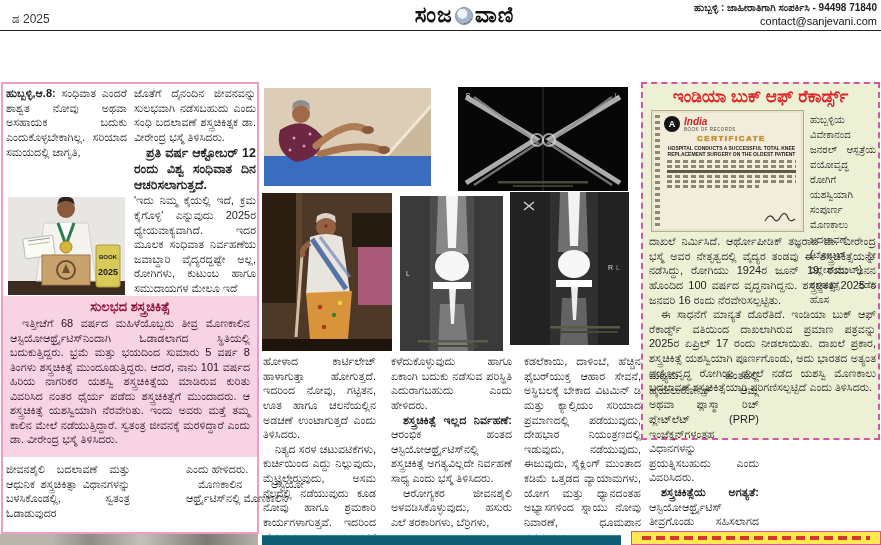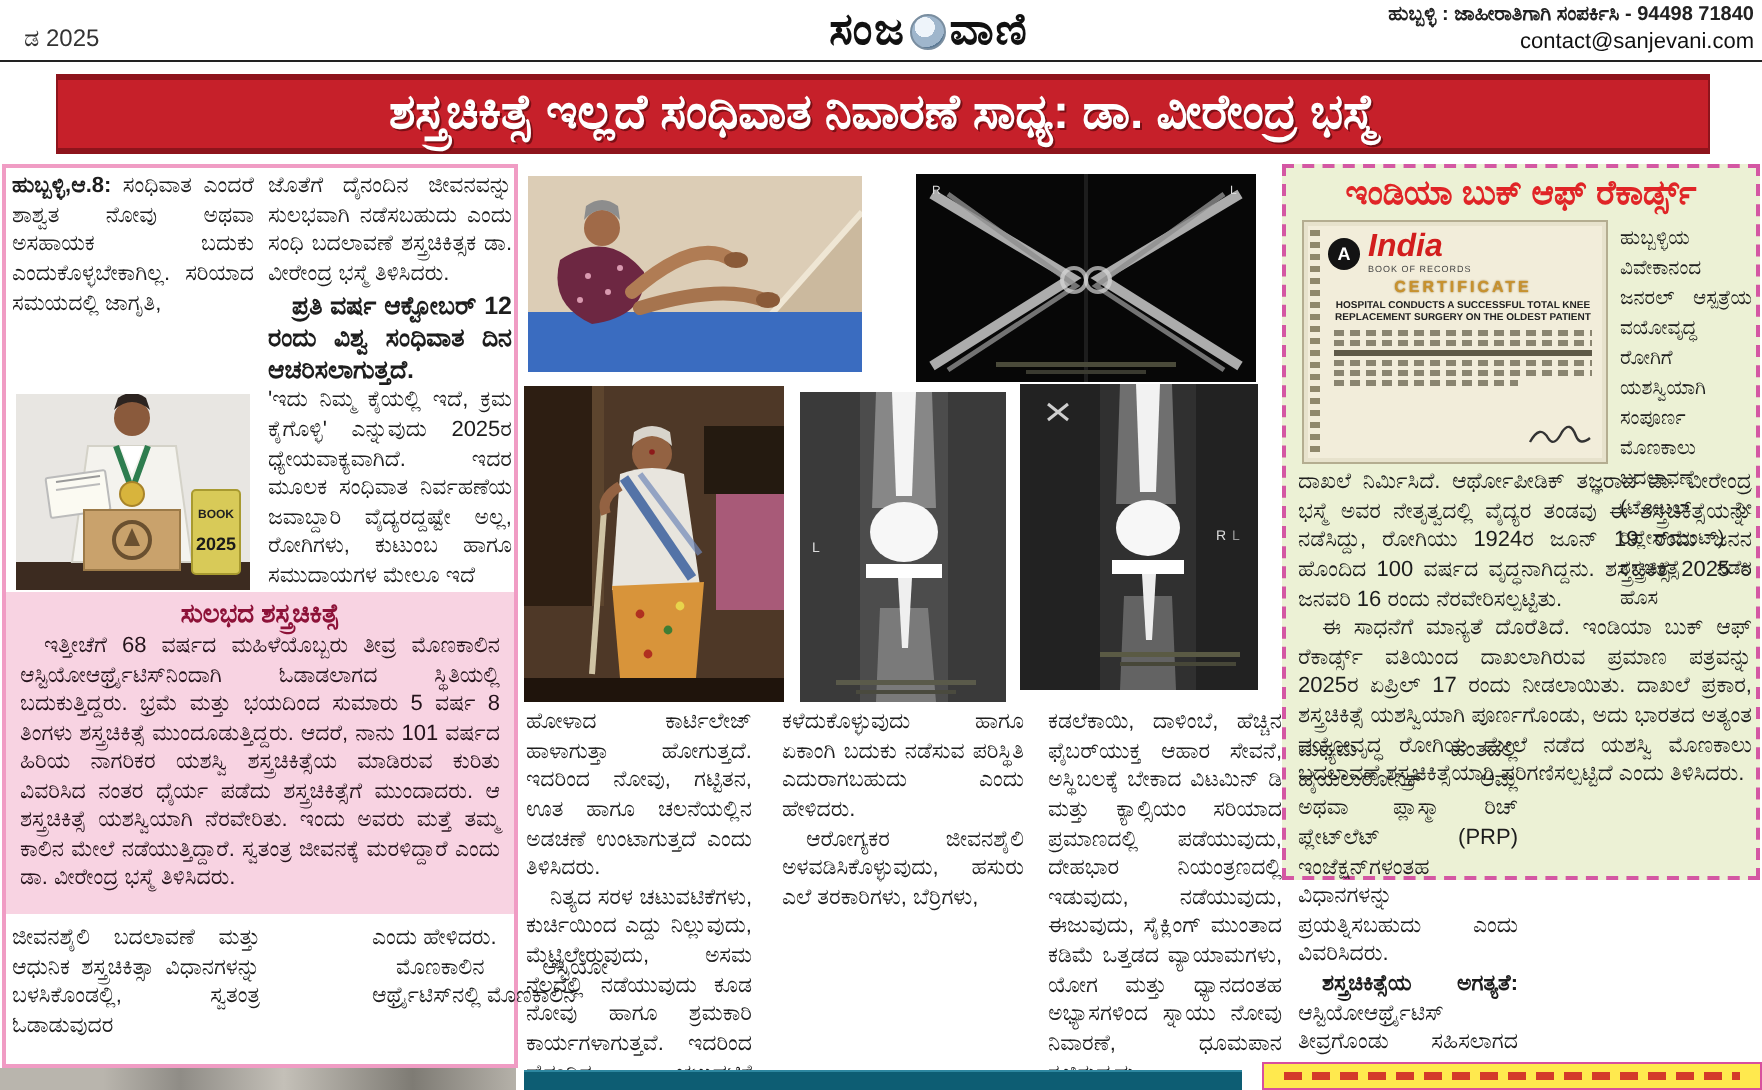--- a/index.html
+++ b/index.html
@@ -35,21 +35,21 @@
   .pinkbox .body p { text-indent:12px; }
 
   
   .records { position:absolute; left:641px; top:82px; width:239px; height:358px; background:#ecf1d5; border:2px dashed #d457a3; }
   .rec-title { position:absolute; left:0; right:0; top:3px; text-align:center; font-weight:bold; font-size:17px; color:#e02527; }
   .cert { position:absolute; left:8px; top:26px; width:153px; height:122px; background:#f2edda; border:1px solid #b4ad90; box-shadow:0 0 0 2px #e7e2cc inset; padding:3px 4px 3px 12px; overflow:hidden; }
   .cert .deco { position:absolute; left:3px; top:4px; bottom:4px; width:5px;
                 background:repeating-linear-gradient(180deg,#8f886c 0 3px, transparent 3px 6px); }
   .cert .logo-row { display:flex; align-items:center; gap:4px; margin-top:2px; }
   .cert .logo-circle { width:16px; height:16px; border-radius:50%; background:#131313; color:#fff; font-size:9px; font-weight:bold; display:flex; align-items:center; justify-content:center; }
-  .cert .brand { color:#d21d1d; font-weight:bold; font-size:16px; font-style:italic; line-height:1; }
+  .cert .brand { color:#d21d1d; font-weight:bold; font-size:10px; font-style:italic; line-height:1; }
   .cert .brand-sub { font-size:4.5px; color:#444; letter-spacing:.5px; }
   .cert .heading { text-align:center; font-size:8px; font-weight:bold; color:#c8922e; letter-spacing:1.5px; margin-top:2px; text-shadow:0 0 1px #8a6216; }
   .cert .cert-title { text-align:center; font-size:5px; font-weight:bold; color:#222; margin-top:2px; line-height:1.25; }
   .cert .bar { height:2.5px; margin:2.5px 3px 0 3px; background:repeating-linear-gradient(90deg,#8a8570 0 5px, transparent 5px 8px); }
   .cert .bar.dark { background:#5f5a48; }
   .cert .sig { position:absolute; right:6px; bottom:6px; width:34px; height:14px; }
 
   
   .ph { position:absolute; overflow:hidden; }
   .strip-gray { position:absolute; left:0; top:534px; width:258px; height:11px;
@@ -69,23 +69,20 @@
     <span class="mast-date">ಡ 2025</span>
     <div class="mast-logo">
       <span>ಸಂಜ</span><span class="mast-emblem"></span><span>ವಾಣಿ</span>
     </div>
     <div class="mast-contact">
       <div class="l1">ಹುಬ್ಬಳ್ಳಿ : ಜಾಹೀರಾತಿಗಾಗಿ ಸಂಪರ್ಕಿಸಿ - 94498 71840</div>
       <div class="l2">contact@sanjevani.com</div>
     </div>
   </div>
 
-  <div class="banner">
-    <span>ಶಸ್ತ್ರಚಿಕಿತ್ಸೆ ಇಲ್ಲದೆ ಸಂಧಿವಾತ ನಿವಾರಣೆ ಸಾಧ್ಯ: ಡಾ. ವೀರೇಂದ್ರ ಭಸ್ಮೆ</span>
-  </div>
 
   <div class="left-frame"></div>
 
   <div class="col" style="left:6px; top:86px; width:121px;">
     <p><span class="lead-bold">ಹುಬ್ಬಳ್ಳಿ,ಆ.8:</span> <span>ಸಂಧಿವಾತ ಎಂದರೆ ಶಾಶ್ವತ ನೋವು ಅಥವಾ ಅಸಹಾಯಕ ಬದುಕು ಎಂದುಕೊಳ್ಳಬೇಕಾಗಿಲ್ಲ. ಸರಿಯಾದ ಸಮಯದಲ್ಲಿ ಜಾಗೃತಿ,</span></p>
   </div>
 
   <div class="ph" style="left:8px; top:197px; width:117px; height:98px;">
     <svg width="117" height="98" viewBox="0 0 117 98">
       <rect width="117" height="98" fill="#e8e6e2"></rect>
@@ -226,20 +223,21 @@
     </svg>
   </div>
 
   <div class="col" style="left:263px; top:354px; width:113px;">
     <p>ಹೋಳಾದ ಕಾರ್ಟಿಲೇಜ್ ಹಾಳಾಗುತ್ತಾ ಹೋಗುತ್ತದೆ. ಇದರಿಂದ ನೋವು, ಗಟ್ಟಿತನ, ಊತ ಹಾಗೂ ಚಲನೆಯಲ್ಲಿನ ಅಡಚಣೆ ಉಂಟಾಗುತ್ತದೆ ಎಂದು ತಿಳಿಸಿದರು.</p>
     <p class="ind">ನಿತ್ಯದ ಸರಳ ಚಟುವಟಿಕೆಗಳು, ಕುರ್ಚಿಯಿಂದ ಎದ್ದು ನಿಲ್ಲುವುದು, ಮೆಟ್ಟಿಲೇರುವುದು, ಅಸಮ ನೆಲದಲ್ಲಿ ನಡೆಯುವುದು ಕೂಡ ನೋವು ಹಾಗೂ ಶ್ರಮಕಾರಿ ಕಾರ್ಯಗಳಾಗುತ್ತವೆ. ಇದರಿಂದ ದೈನಂದಿನ ಚಟುವಟಿಕೆ ಕಡಿಮೆಯಾಗುವುದು, ಆತ್ಮವಿಶ್ವಾಸ</p>
   </div>
 
   <div class="col" style="left:391px; top:354px; width:121px;">
     <p>ಕಳೆದುಕೊಳ್ಳುವುದು ಹಾಗೂ ಏಕಾಂಗಿ ಬದುಕು ನಡೆಸುವ ಪರಿಸ್ಥಿತಿ ಎದುರಾಗಬಹುದು ಎಂದು ಹೇಳಿದರು.</p>
+    <p class="ind"><span class="lead-bold">ಶಸ್ತ್ರಚಿಕಿತ್ಸೆ ಇಲ್ಲದ ನಿರ್ವಹಣೆ:</span> <span>ಆರಂಭಿಕ ಹಂತದ ಆಸ್ಟಿಯೋಆರ್ಥ್ರೈಟಿಸ್‌ನಲ್ಲಿ ಶಸ್ತ್ರಚಿಕಿತ್ಸೆ ಅಗತ್ಯವಿಲ್ಲದೇ ನಿರ್ವಹಣೆ ಸಾಧ್ಯ ಎಂದು ಭಸ್ಮೆ ತಿಳಿಸಿದರು.</span></p>
     <p class="ind">ಆರೋಗ್ಯಕರ ಜೀವನಶೈಲಿ ಅಳವಡಿಸಿಕೊಳ್ಳುವುದು, ಹಸುರು ಎಲೆ ತರಕಾರಿಗಳು, ಬೆರ್ರಿಗಳು,</p>
   </div>
 
   <div class="col" style="left:524px; top:354px; width:117px;">
     <p>ಕಡಲೆಕಾಯಿ, ದಾಳಿಂಬೆ, ಹೆಚ್ಚಿನ ಫೈಬರ್‌ಯುಕ್ತ ಆಹಾರ ಸೇವನೆ, ಅಸ್ಥಿಬಲಕ್ಕೆ ಬೇಕಾದ ವಿಟಮಿನ್ ಡಿ ಮತ್ತು ಕ್ಯಾಲ್ಸಿಯಂ ಸರಿಯಾದ ಪ್ರಮಾಣದಲ್ಲಿ ಪಡೆಯುವುದು, ದೇಹಭಾರ ನಿಯಂತ್ರಣದಲ್ಲಿ ಇಡುವುದು, ನಡೆಯುವುದು, ಈಜುವುದು, ಸೈಕ್ಲಿಂಗ್ ಮುಂತಾದ ಕಡಿಮೆ ಒತ್ತಡದ ವ್ಯಾಯಾಮಗಳು, ಯೋಗ ಮತ್ತು ಧ್ಯಾನದಂತಹ ಅಭ್ಯಾಸಗಳಿಂದ ಸ್ನಾಯು ನೋವು ನಿವಾರಣೆ, ಧೂಮಪಾನ ತ್ಯಜಿಸುವುದು,</p>
   </div>
 
   <div class="strip-teal"></div>
 
   <div class="records">

